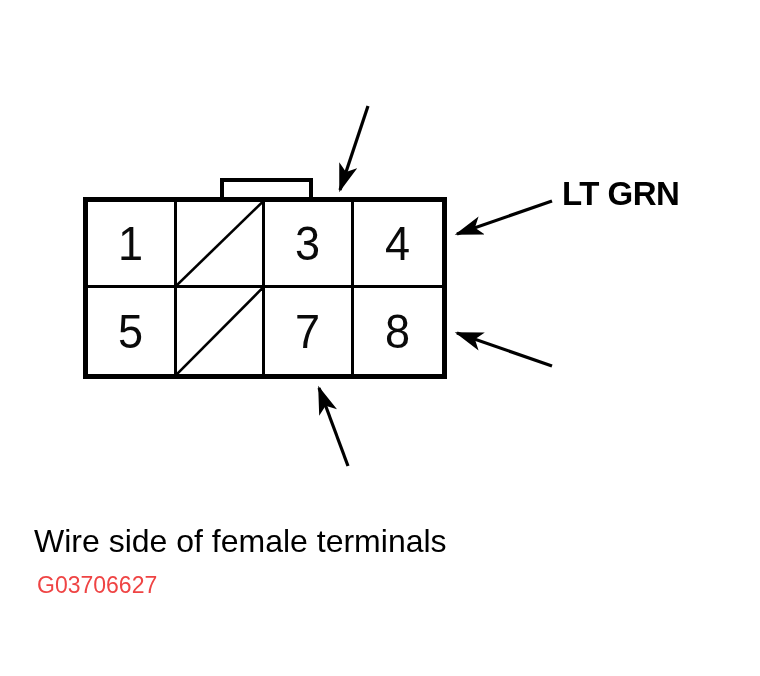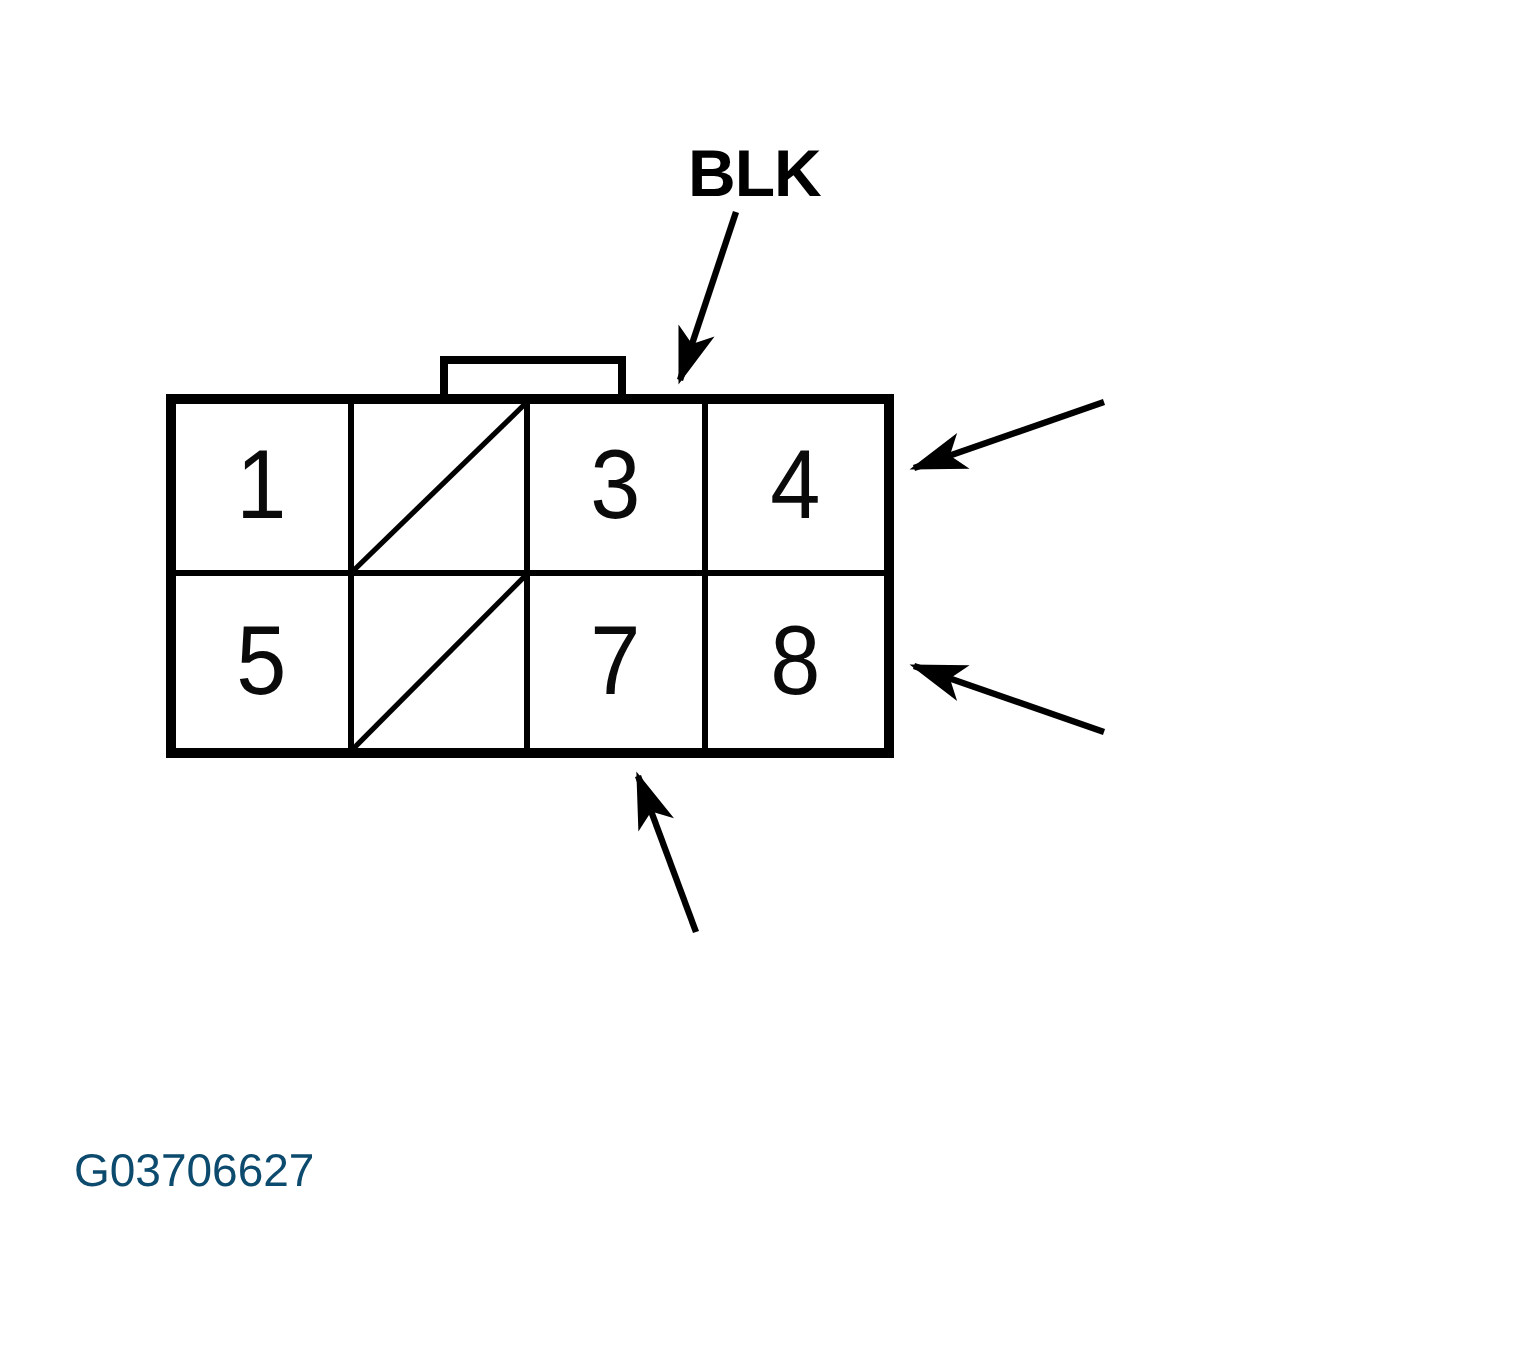--- a/index.html
+++ b/index.html
@@ -98,31 +98,31 @@
     font-size: 32px;
     color: #000;
     line-height: 1.1;
     white-space: nowrap;
   }
   .figure-id {
     position: absolute;
     left: 37px;
     top: 573px;
     font-size: 23px;
-    color: #0c4a6e;
+    color: #ef4444;
     line-height: 1.1;
     white-space: nowrap;
   }
 </style>
 </head>
 <body>
 
 <div class="canvas">
 
-  <div class="wire-label lbl-blk">BLK</div>
+  <div class="wire-label lbl-ltgrn">LT GRN</div>
 
   <div class="tab"></div>
 
   <div class="connector">
 
     <div class="cell row-top">
       <span class="num">1</span>
     </div>
 
     <div class="cell row-top">
@@ -164,15 +164,16 @@
       <marker id="ah" viewBox="0 0 12 8" refX="11" refY="4" markerWidth="30" markerHeight="19" markerUnits="userSpaceOnUse" orient="auto">
         <polygon points="0,0 12,4 0,8 3,4" fill="#000"></polygon>
       </marker>
     </defs>
     <line x1="368" y1="106" x2="340" y2="190" stroke="#000" stroke-width="3.2" marker-end="url(#ah)"></line>
     <line x1="552" y1="201" x2="457" y2="234" stroke="#000" stroke-width="3.2" marker-end="url(#ah)"></line>
     <line x1="552" y1="366" x2="457" y2="333" stroke="#000" stroke-width="3.2" marker-end="url(#ah)"></line>
     <line x1="348" y1="466" x2="319" y2="388" stroke="#000" stroke-width="3.2" marker-end="url(#ah)"></line>
   </svg>
 
+  <div class="caption">Wire side of female terminals</div>
   <div class="figure-id">G03706627</div>
 
 </div>
 
 </body></html>

